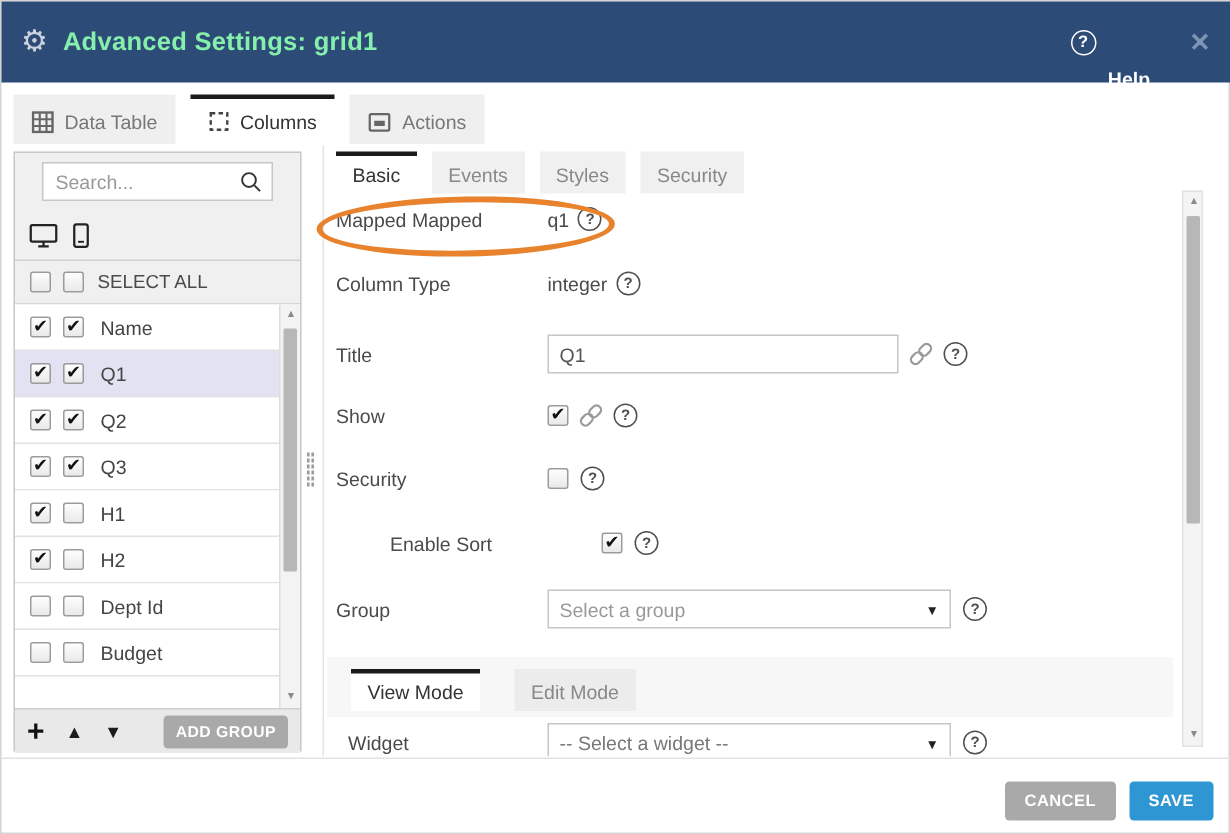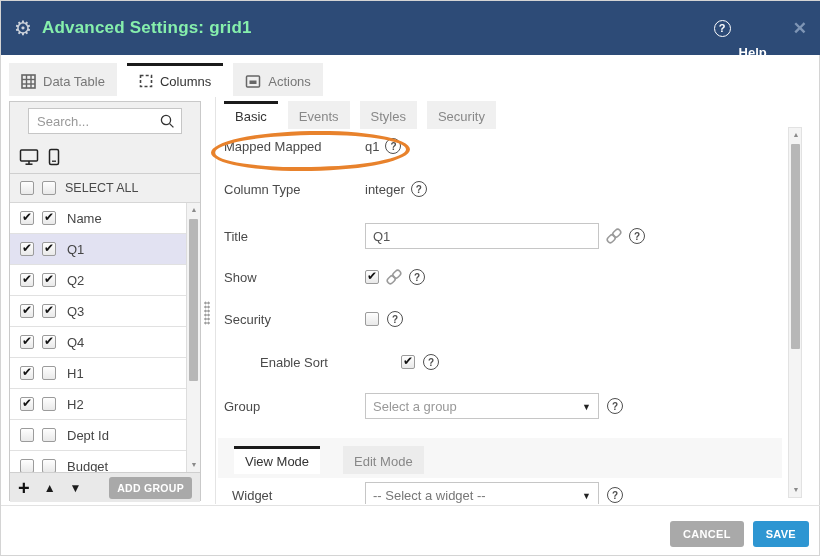--- a/index.html
+++ b/index.html
@@ -54,21 +54,21 @@
   
   .right { position:absolute; left:214px; top:96px; width:574px; height:407px; background:#fff; border-left:1px solid #e4e4e4; overflow:hidden; }
   .sub-tabs { position:absolute; left:8px; top:4px; display:flex; gap:10px; }
   .stab { height:28px; padding:0 11px; background:#f0f0f0; color:#888; font-size:13px; display:flex; align-items:center; border-top:3px solid transparent; cursor:pointer; }
   .stab.active { background:#fff; color:#333; border-top:3px solid #1b1b1b; }
   .frow { position:absolute; left:8px; display:flex; align-items:center; }
   .frow .flabel { width:141px; font-size:13px; color:#4a4a4a; flex:0 0 auto; }
   .fval { font-size:13px; color:#4a4a4a; margin-right:6px; }
   .qm { width:16px; height:16px; border:1.4px solid #4f4f4f; border-radius:50%; color:#4f4f4f; font-size:10px; font-weight:bold; display:inline-flex; align-items:center; justify-content:center; flex:0 0 auto; cursor:pointer; }
   .txt-input { width:234px; height:26px; border:1px solid #c6c6c6; font-size:13px; color:#555; padding:0 7px; outline:none; font-family:"Liberation Sans", sans-serif; }
-  .sel { width:234px; height:26px; border:1px solid #c6c6c6; position:relative; display:flex; align-items:center; padding:0 22px 0 7px; cursor:pointer; background:#fff; }
+  .sel { width:269px; height:26px; border:1px solid #c6c6c6; position:relative; display:flex; align-items:center; padding:0 22px 0 7px; cursor:pointer; background:#fff; }
   .sel .ph { font-size:13px; color:#999; }
   .sel .caret { position:absolute; right:7px; top:8px; font-size:9px; color:#222; }
   .linkico { margin:0 6px; display:inline-flex; cursor:pointer; }
   .gap8 { width:8px; }
   .mode-strip { position:absolute; left:2px; top:341px; width:564px; height:40px; background:#f7f7f7; }
   .mode-tabs { position:absolute; left:16px; top:8px; display:flex; gap:23px; }
   .anno { position:absolute; left:210px; top:130px; width:199px; height:40px; border:4px solid #e8822c; border-radius:50%; transform:rotate(-1deg); pointer-events:none; z-index:5; }
 
   .rscroll { position:absolute; left:787px; top:126px; width:14px; height:371px; background:#f4f4f4; border:1px solid #e2e2e2; }
 
@@ -161,25 +161,20 @@
           </div>
           <div class="col-row">
             <span class="cb checked"></span>
             <span class="cb checked"></span>
             <span class="col-label">Q2</span>
           </div>
           <div class="col-row">
             <span class="cb checked"></span>
             <span class="cb checked"></span>
             <span class="col-label">Q3</span>
-          </div>
-          <div class="col-row">
-            <span class="cb checked"></span>
-            <span class="cb checked"></span>
-            <span class="col-label">Q4</span>
           </div>
           <div class="col-row">
             <span class="cb checked"></span>
             <span class="cb"></span>
             <span class="col-label">H1</span>
           </div>
           <div class="col-row">
             <span class="cb checked"></span>
             <span class="cb"></span>
             <span class="col-label">H2</span>

